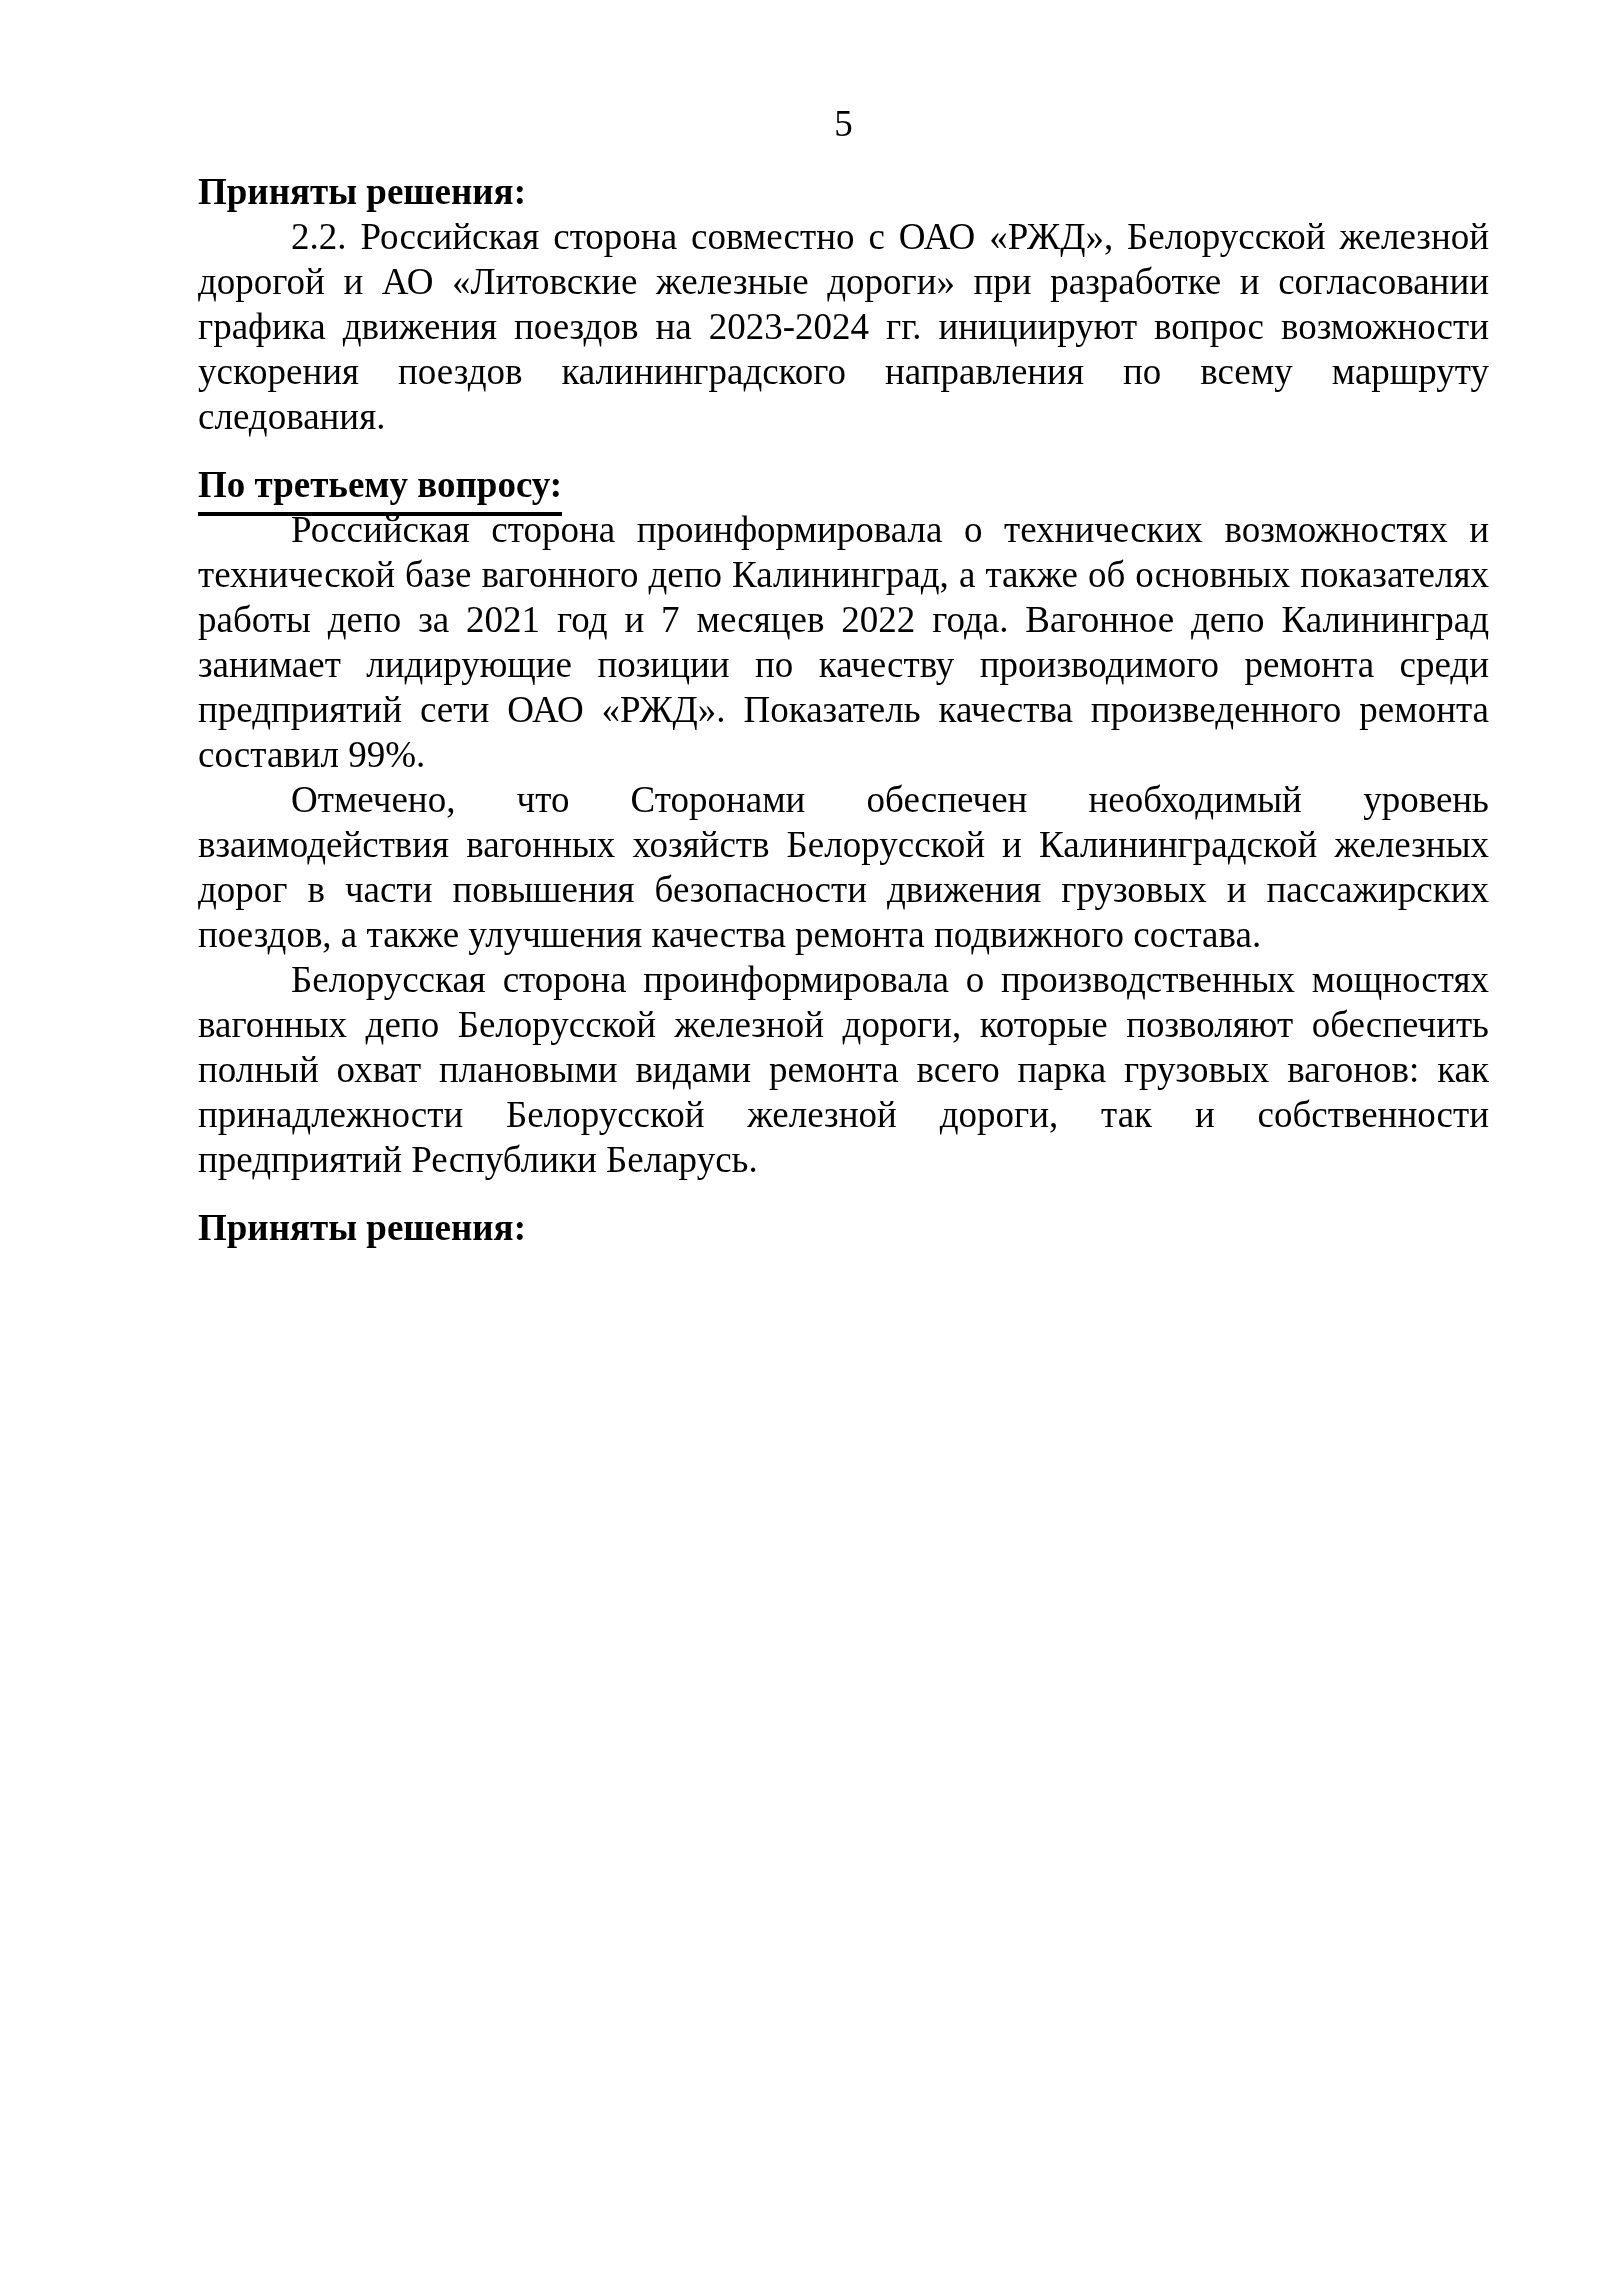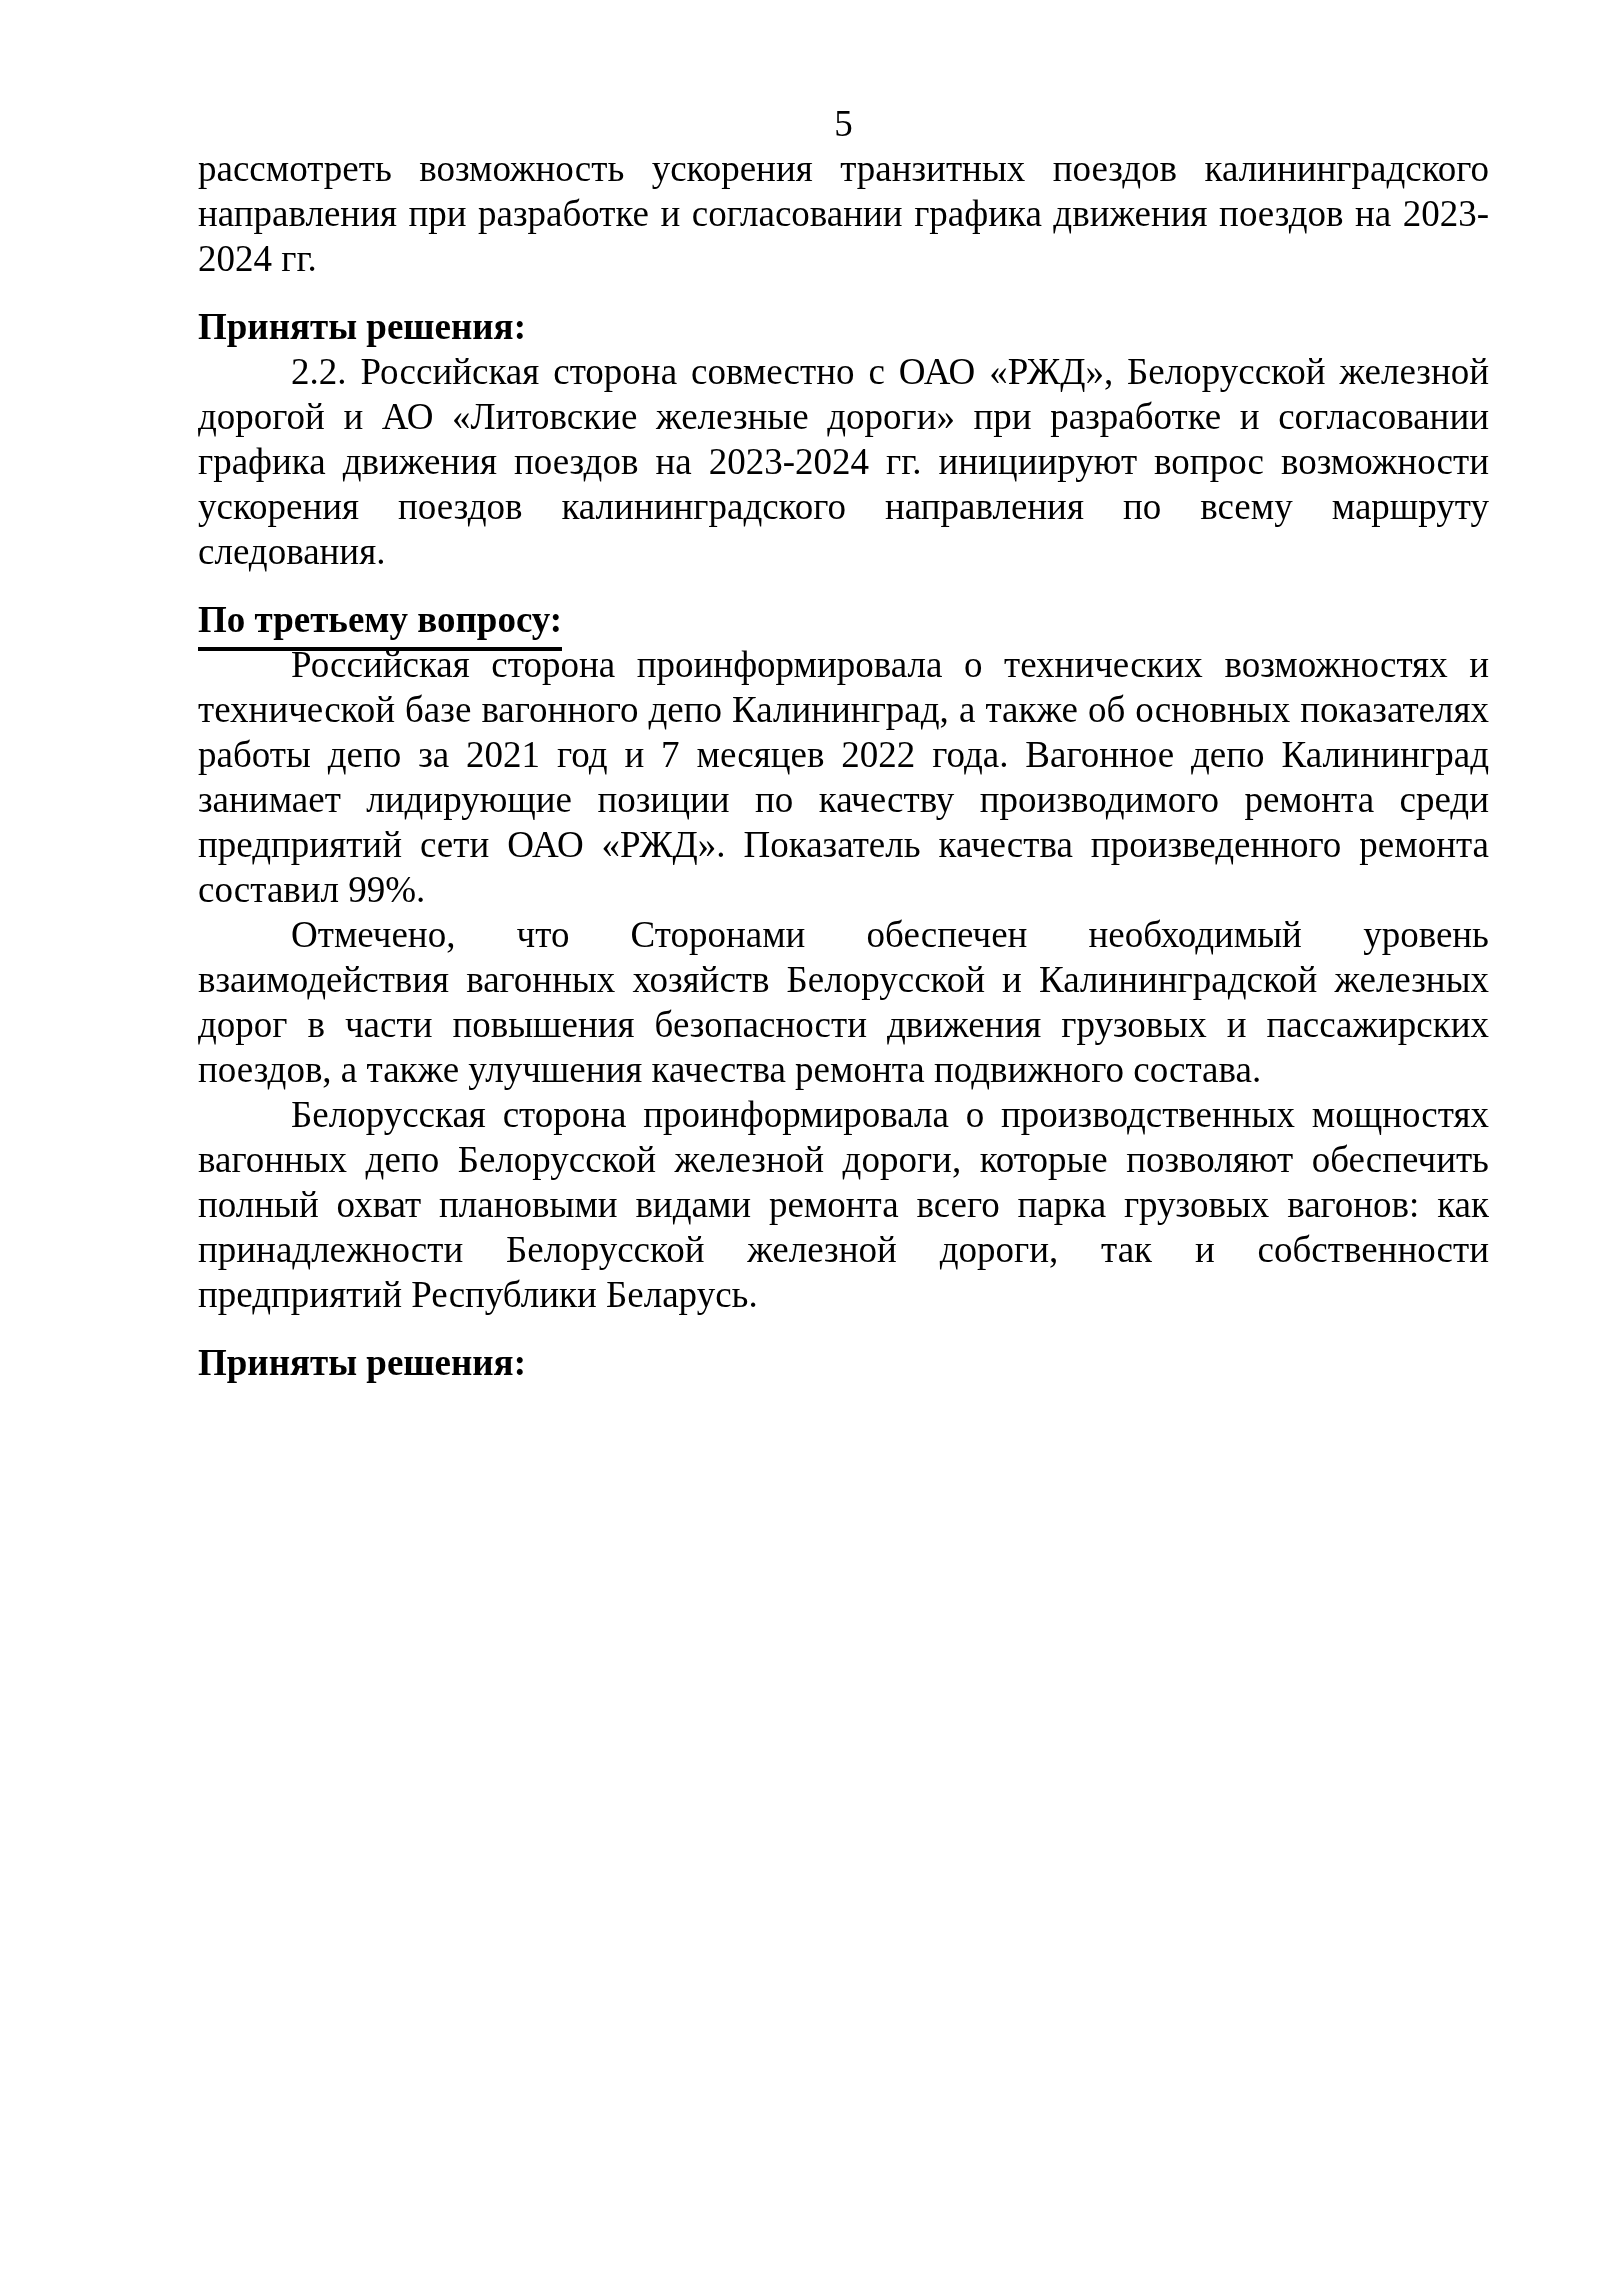--- a/index.html
+++ b/index.html
@@ -44,21 +44,20 @@
   }
 </style>
 </head>
 <body>
 
 <div class="page">
   <div class="content">
 
     <div class="page-number">5</div>
 
-    <p class="para no-indent">рассмотреть возможность ускорения транзитных поездов калининградского направления при разработке и согласовании графика движения поездов на 2023-2024 гг.</p>
 
     <div class="heading">Приняты решения:</div>
 
 
     <p class="para">2.2. Российская сторона совместно с ОАО «РЖД», Белорусской железной дорогой и АО «Литовские железные дороги» при разработке и согласовании графика движения поездов на 2023-2024 гг. инициируют вопрос возможности ускорения поездов калининградского направления по всему маршруту следования.</p>
 
 
     <div class="heading"><span class="underline">По третьему вопросу:</span></div>
 
     <p class="para">Российская сторона проинформировала о технических возможностях и технической базе вагонного депо Калининград, а также об основных показателях работы депо за 2021 год и 7 месяцев 2022 года. Вагонное депо Калининград занимает лидирующие позиции по качеству производимого ремонта среди предприятий сети ОАО «РЖД». Показатель качества произведенного ремонта составил 99%.</p>

